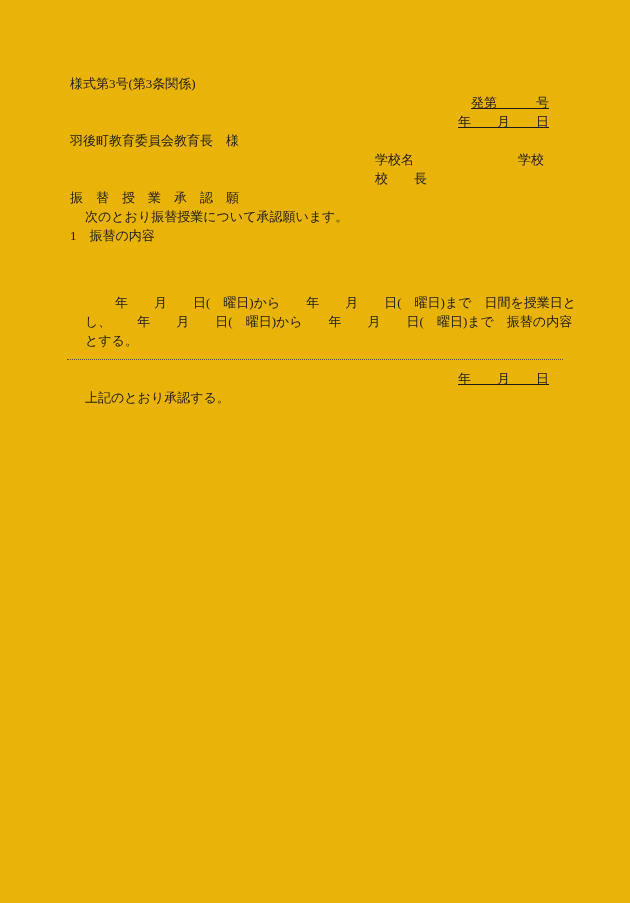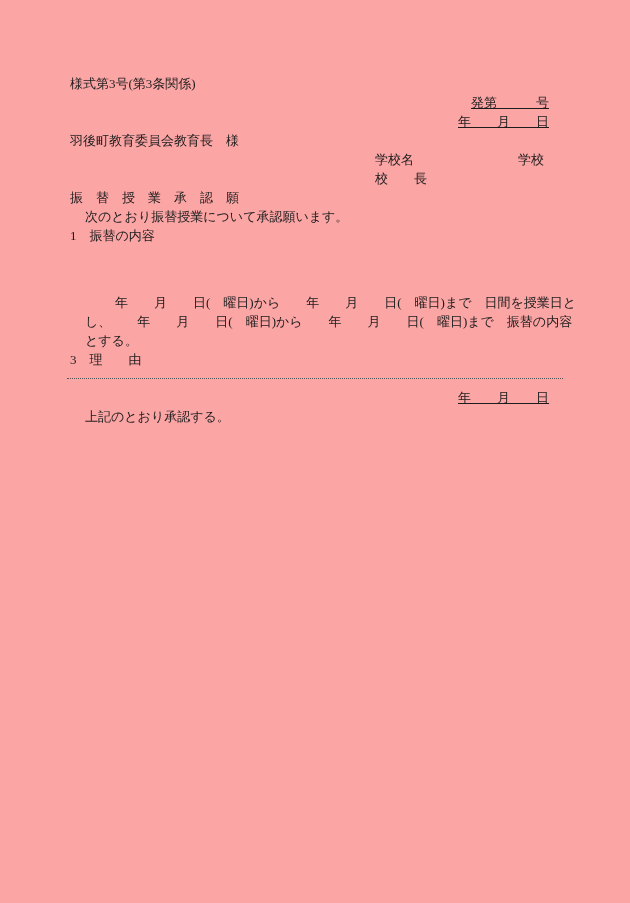--- a/index.html
+++ b/index.html
@@ -1,20 +1,20 @@
 <!DOCTYPE html>
 <html><head>
 <meta charset="utf-8">
 <style>
   html, body { margin: 0; padding: 0; }
   .page {
     position: relative;
     width: 630px;
     height: 903px;
-    background: #fca5a5;
+    background: #eab308;
     font-family: "Liberation Serif", "DejaVu Serif", serif;
     color: #1c1c1c;
     overflow: hidden;
   }
   .content {
     position: absolute;
     left: 70px;
     top: 74px;
     right: 67px;
   }
@@ -63,21 +63,20 @@
 
     <div class="line">1　振替の内容</div>
 
     <div class="line indent-3">年　　月　　日(　曜日)から　　年　　月　　日(　曜日)まで　日間を授業日と</div>
 
     <div class="line indent-1">し、　　年　　月　　日(　曜日)から　　年　　月　　日(　曜日)まで　振替の内容</div>
 
     <div class="line indent-1">とする。</div>
 
 
-    <div class="line">3　理　　由</div>
 
     <div class="line divider-row">
       <div class="divider"></div>
     </div>
 
     <div class="line right">年　　月　　日</div>
 
     <div class="line indent-1">上記のとおり承認する。</div>
 
 

